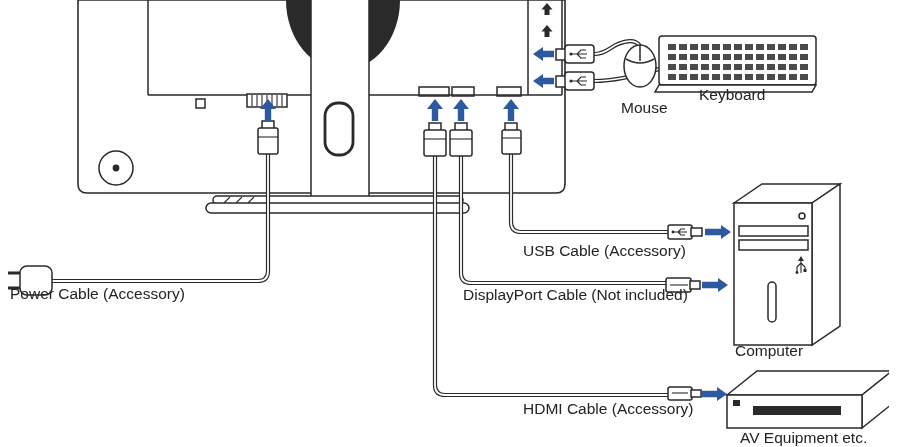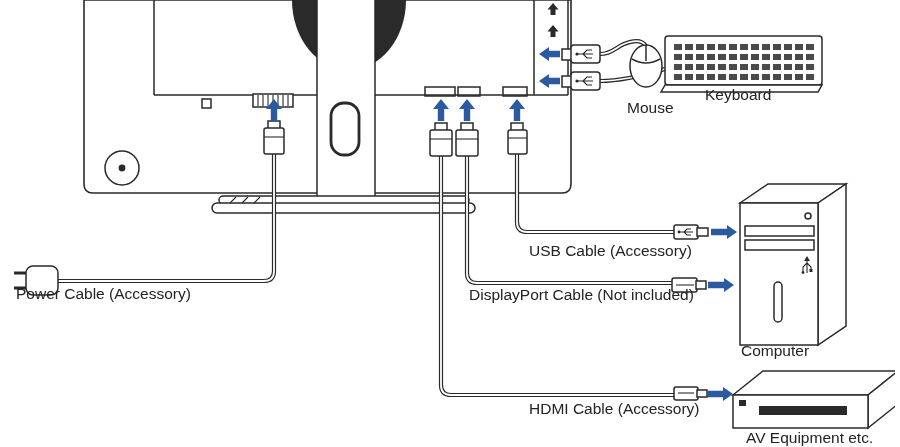--- a/index.html
+++ b/index.html
@@ -1,17 +1,17 @@
 <!DOCTYPE html>
 <html><head>
 <meta charset="utf-8">
 <style>
   html,body{margin:0;padding:0;background:#fff;}
   .wrap{position:relative;width:889px;height:447px;background:#fff;overflow:hidden;
-        font-family:"Liberation Sans",sans-serif;padding-left:6px;}
+        font-family:"Liberation Sans",sans-serif;}
   svg text{font-family:"Liberation Sans",sans-serif;font-size:15.5px;fill:#232323;}
   .s  {stroke:#2a2a2a;stroke-width:1.5;fill:none;}
   .sw {stroke:#2a2a2a;stroke-width:1.5;fill:#fff;}
   .s2 {stroke:#2a2a2a;stroke-width:2.8;fill:#fff;}
   .thin{stroke:#2a2a2a;stroke-width:1.1;fill:none;}
   .prong{stroke:#2a2a2a;stroke-width:3;fill:none;}
   .dark{fill:#2a2a2a;stroke:none;}
   .co {fill:none;stroke:#2a2a2a;stroke-width:4.2;}
   .ci {fill:none;stroke:#fff;stroke-width:1.8;}
   .keys{stroke:#4a4a4a;stroke-width:6;stroke-dasharray:8 3;fill:none;}

